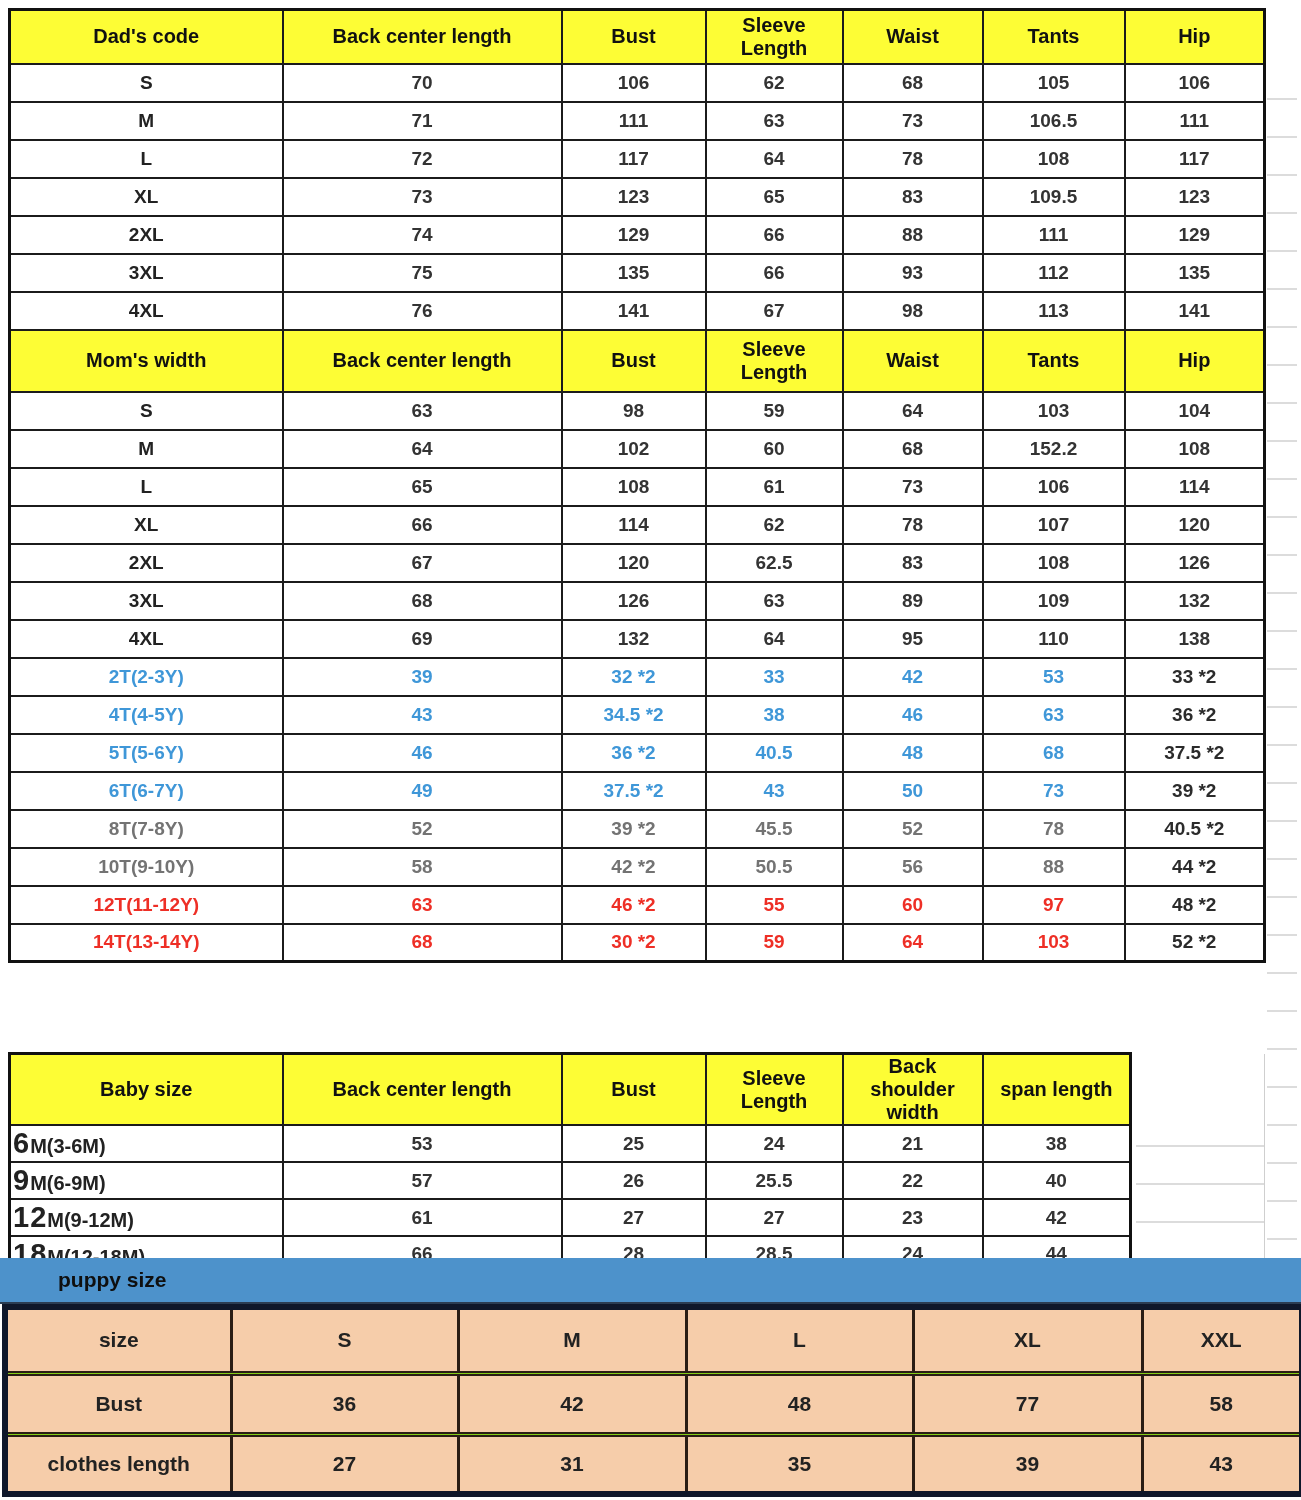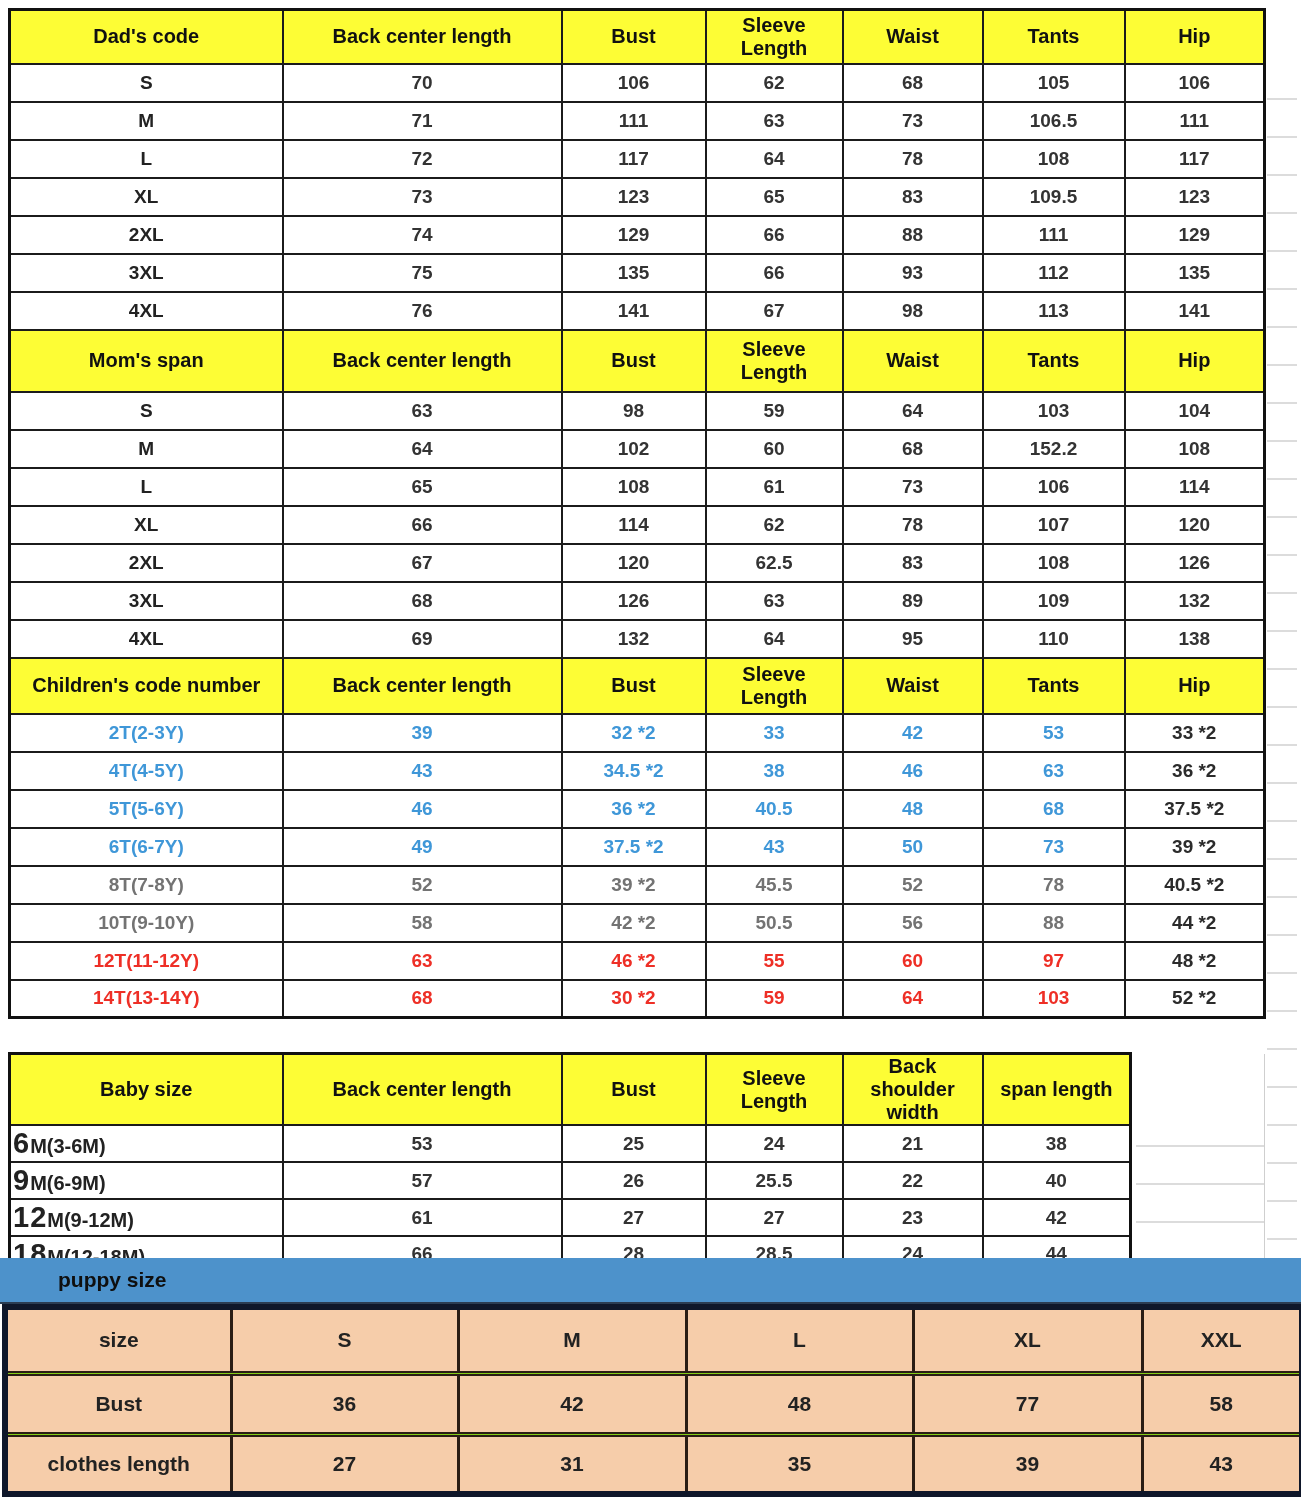--- a/index.html
+++ b/index.html
@@ -117,21 +117,21 @@
 <tr class="r">
         <td class="lbl">4XL</td>
         <td>76</td>
         <td>141</td>
         <td>67</td>
         <td>98</td>
         <td>113</td>
         <td>141</td>
       </tr>
 <tr class="h62">
-  <th>Mom's span</th>
+  <th>Mom's width</th>
   <th>Back center length</th>
   <th>Bust</th>
   <th>Sleeve
 Length</th>
   <th>Waist</th>
   <th>Tants</th>
   <th>Hip</th>
 </tr>
 <tr class="r">
         <td class="lbl">S</td>
@@ -189,30 +189,20 @@
       </tr>
 <tr class="r">
         <td class="lbl">4XL</td>
         <td>69</td>
         <td>132</td>
         <td>64</td>
         <td>95</td>
         <td>110</td>
         <td>138</td>
       </tr>
-<tr class="h56">
-  <th>Children's code number</th>
-  <th>Back center length</th>
-  <th>Bust</th>
-  <th>Sleeve
-Length</th>
-  <th>Waist</th>
-  <th>Tants</th>
-  <th>Hip</th>
-</tr>
 <tr class="r cb">
         <td class="lbl">2T(2-3Y)</td>
         <td>39</td>
         <td>32 *2</td>
         <td>33</td>
         <td>42</td>
         <td>53</td>
         <td class="hip">33 *2</td>
       </tr>
 <tr class="r cb">

